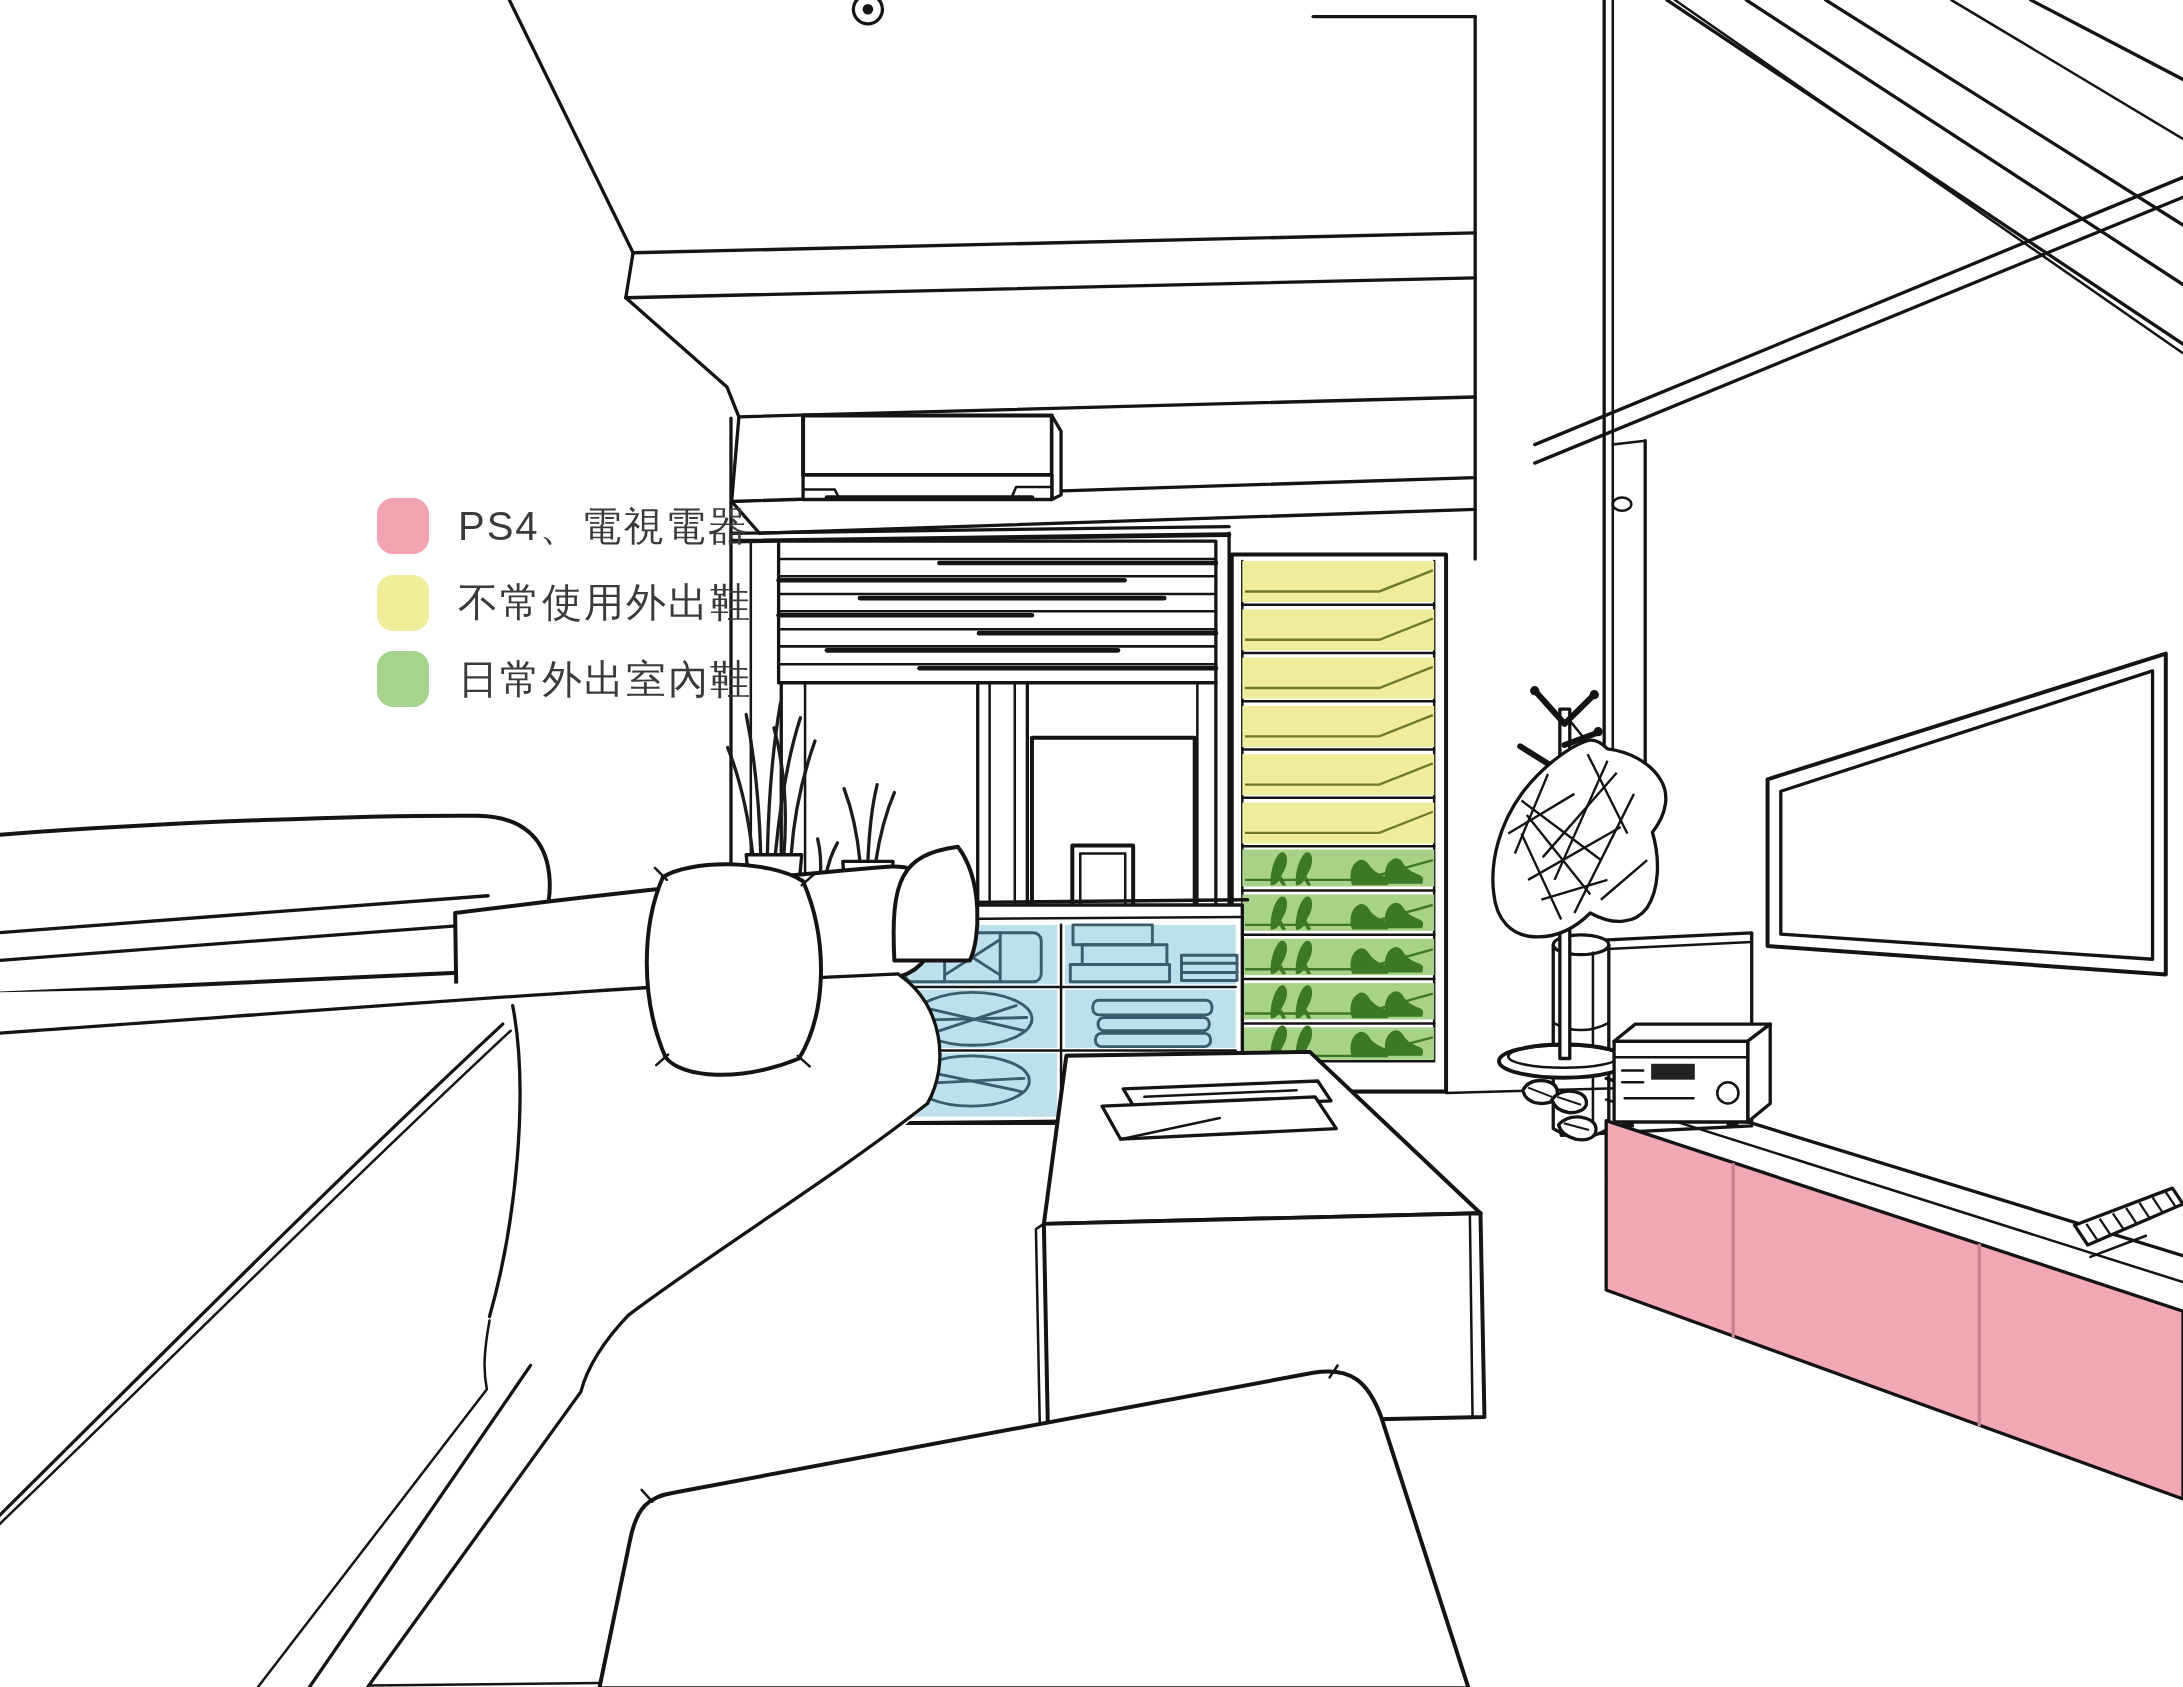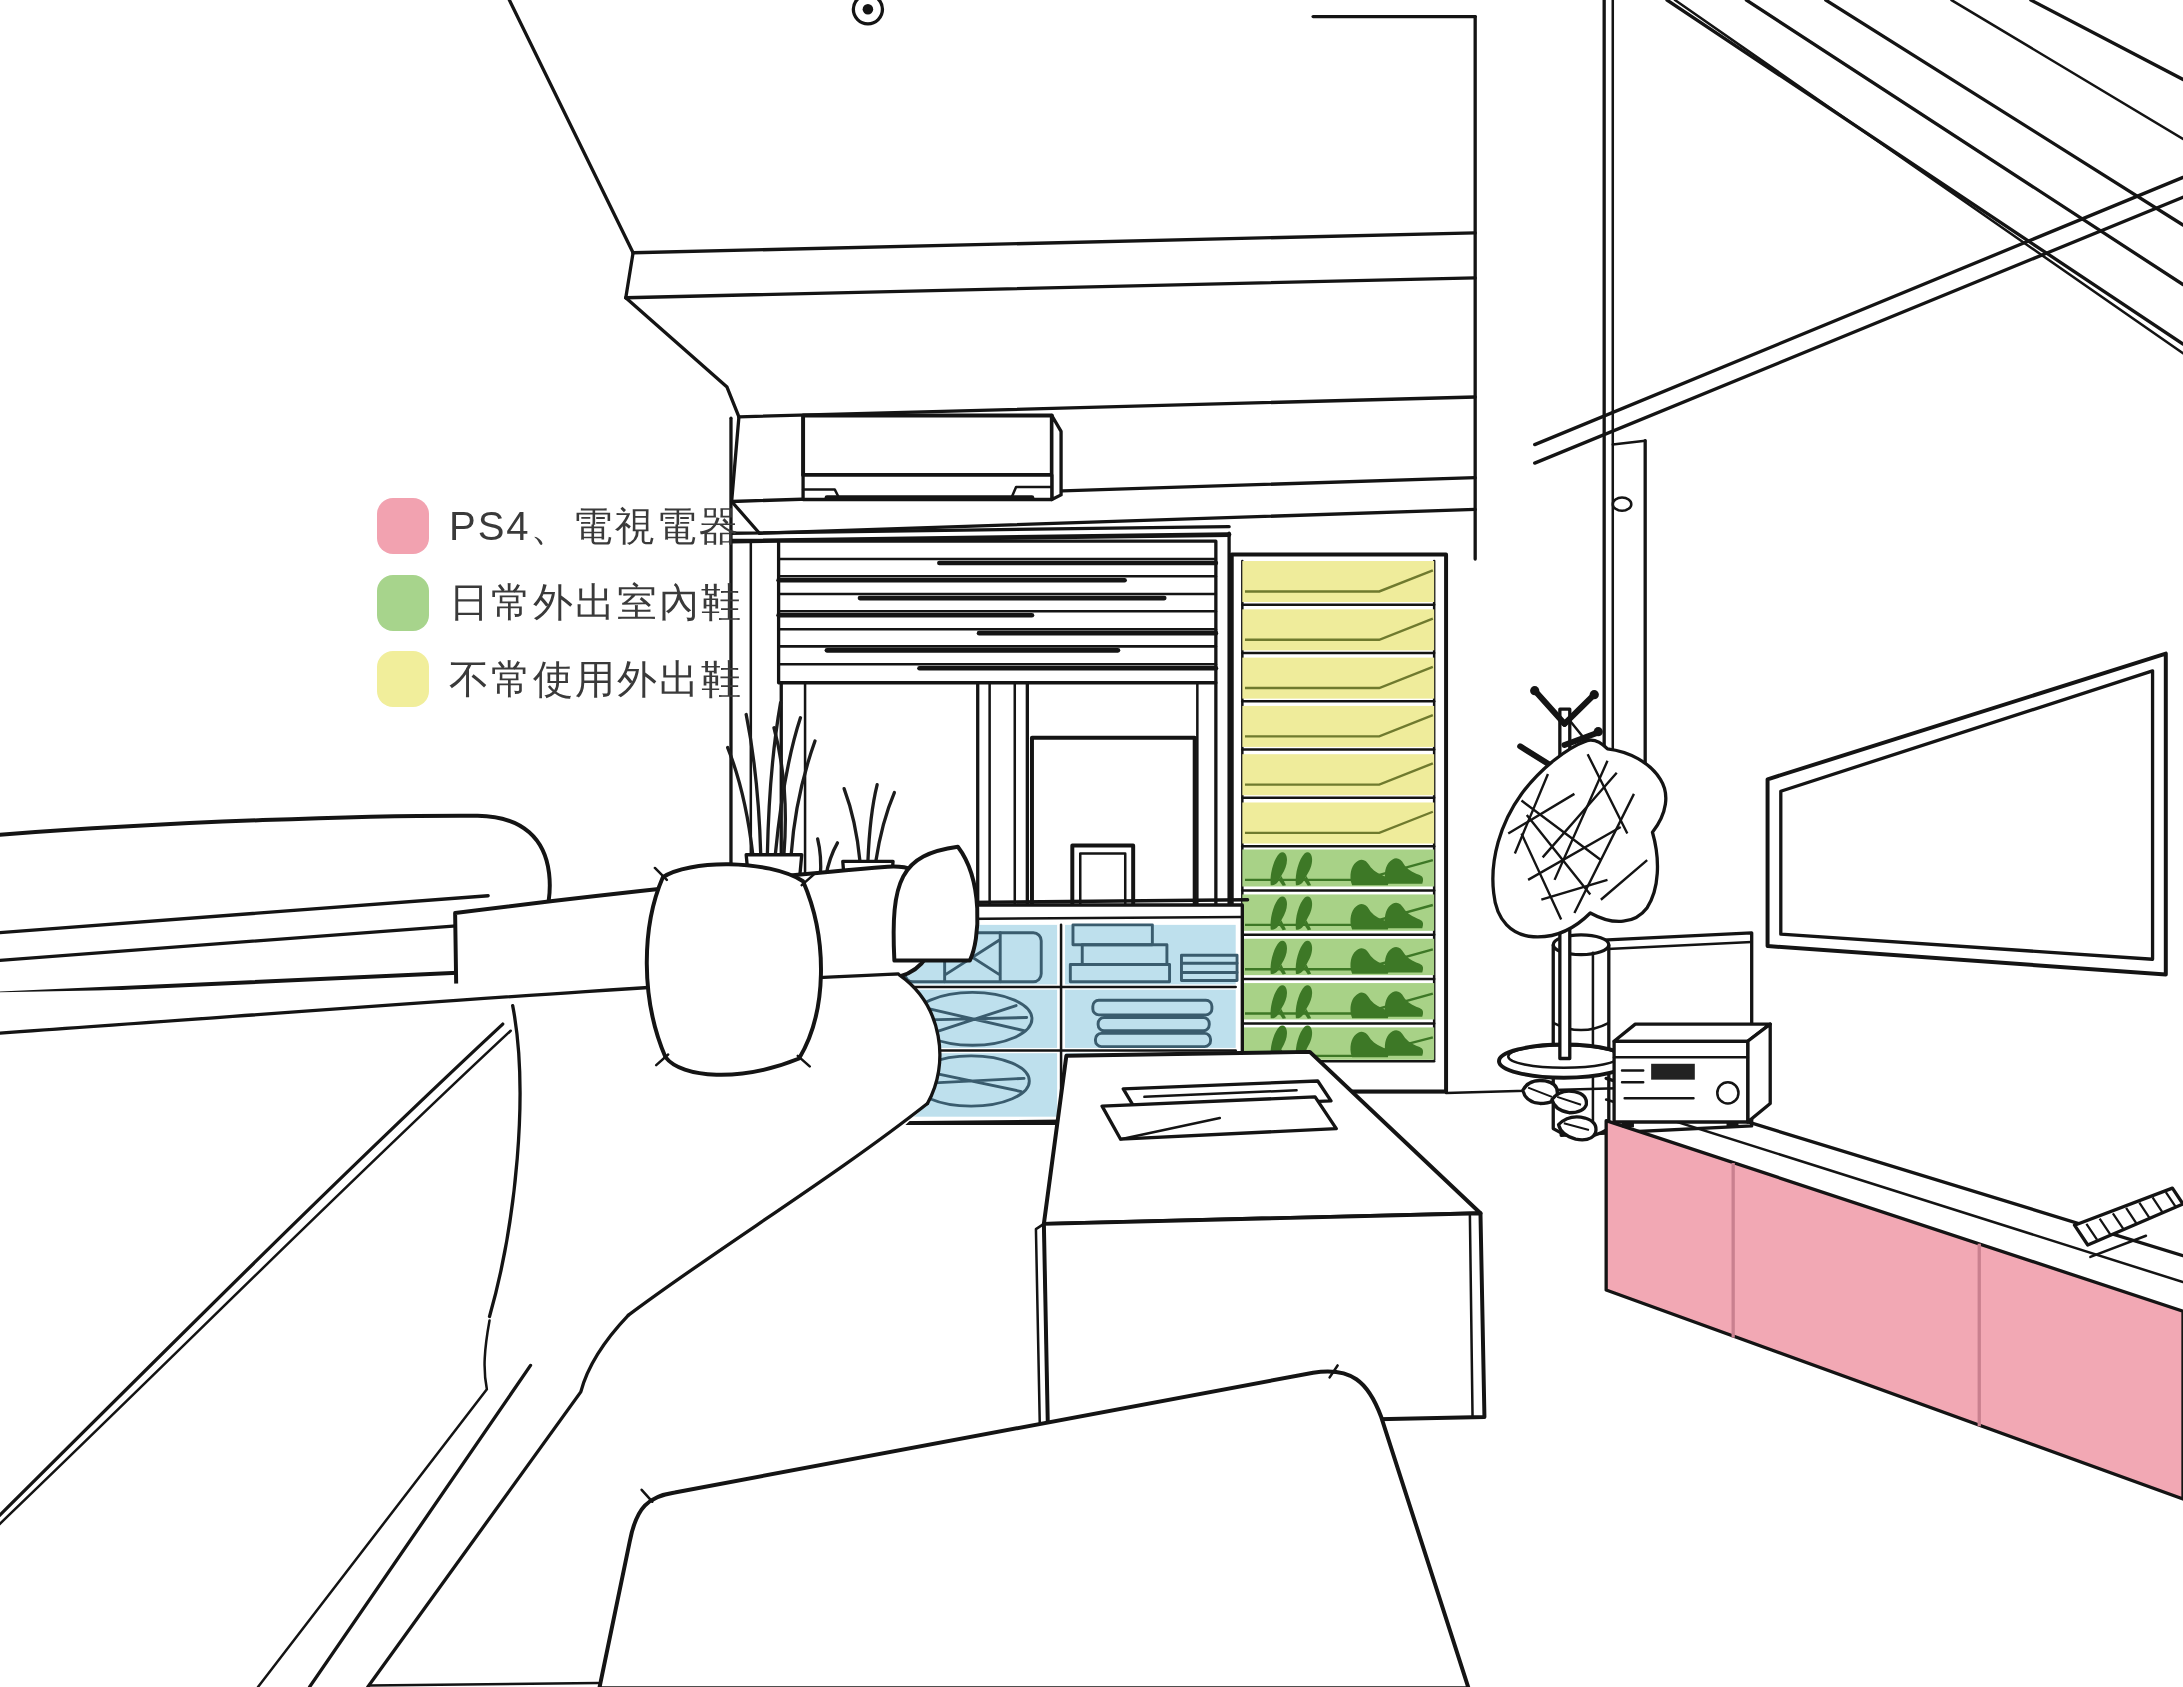--- a/index.html
+++ b/index.html
@@ -22,21 +22,21 @@
   .zg{fill:var(--z-daily-shoes);}
   .zb{fill:var(--z-sundries);}
   .zp{fill:var(--z-tv-console);stroke:#141414;stroke-width:5;stroke-linejoin:round;}
   .yin{fill:none;stroke:var(--z-rare-shoes-ink);stroke-width:3.6;}
   .gin{fill:none;stroke:var(--z-daily-shoes-ink);stroke-width:3.6;}
   .bin{fill:none;stroke:var(--z-sundries-ink);stroke-width:4.4;stroke-linejoin:round;stroke-linecap:round;}
   .shoe{fill:var(--z-daily-shoes-ink);}
   .ink{fill:#141414;stroke:none;}
 
   .legend{position:absolute;left:377px;top:498px;display:flex;flex-direction:column;gap:20.5px;z-index:5;}
-  .legend-row{display:flex;align-items:center;gap:20px;height:56px;}
+  .legend-row{display:flex;align-items:center;gap:29px;height:56px;}
   .legend-swatch{width:52px;height:56px;border-radius:16px;flex:0 0 auto;}
   .legend-label{font-size:40px;font-weight:300;color:#3a3a3a;letter-spacing:2px;white-space:nowrap;}
 </style>
 </head>
 <body>
 
 <div class="stage">
 
 <svg width="2183" height="1687" viewBox="0 0 3300 2550" aria-hidden="true">
 
@@ -416,23 +416,23 @@
     </g>
   </defs>
 </svg>
 
   <div class="legend">
     <div class="legend-row">
       <span class="legend-swatch" style="background-color: rgb(242, 162, 176);"></span>
       <span class="legend-label">PS4、電視電器</span>
     </div>
     <div class="legend-row">
+      <span class="legend-swatch" style="background-color: rgb(241, 238, 155);"></span>
+      <span class="legend-label">不常使用外出鞋</span>
+    </div>
+    <div class="legend-row">
       <span class="legend-swatch" style="background-color: rgb(167, 212, 140);"></span>
       <span class="legend-label">日常外出室內鞋</span>
     </div>
-    <div class="legend-row">
-      <span class="legend-swatch" style="background-color: rgb(241, 238, 155);"></span>
-      <span class="legend-label">不常使用外出鞋</span>
-    </div>
   </div>
 
 </div>
 
 
 </body></html>

